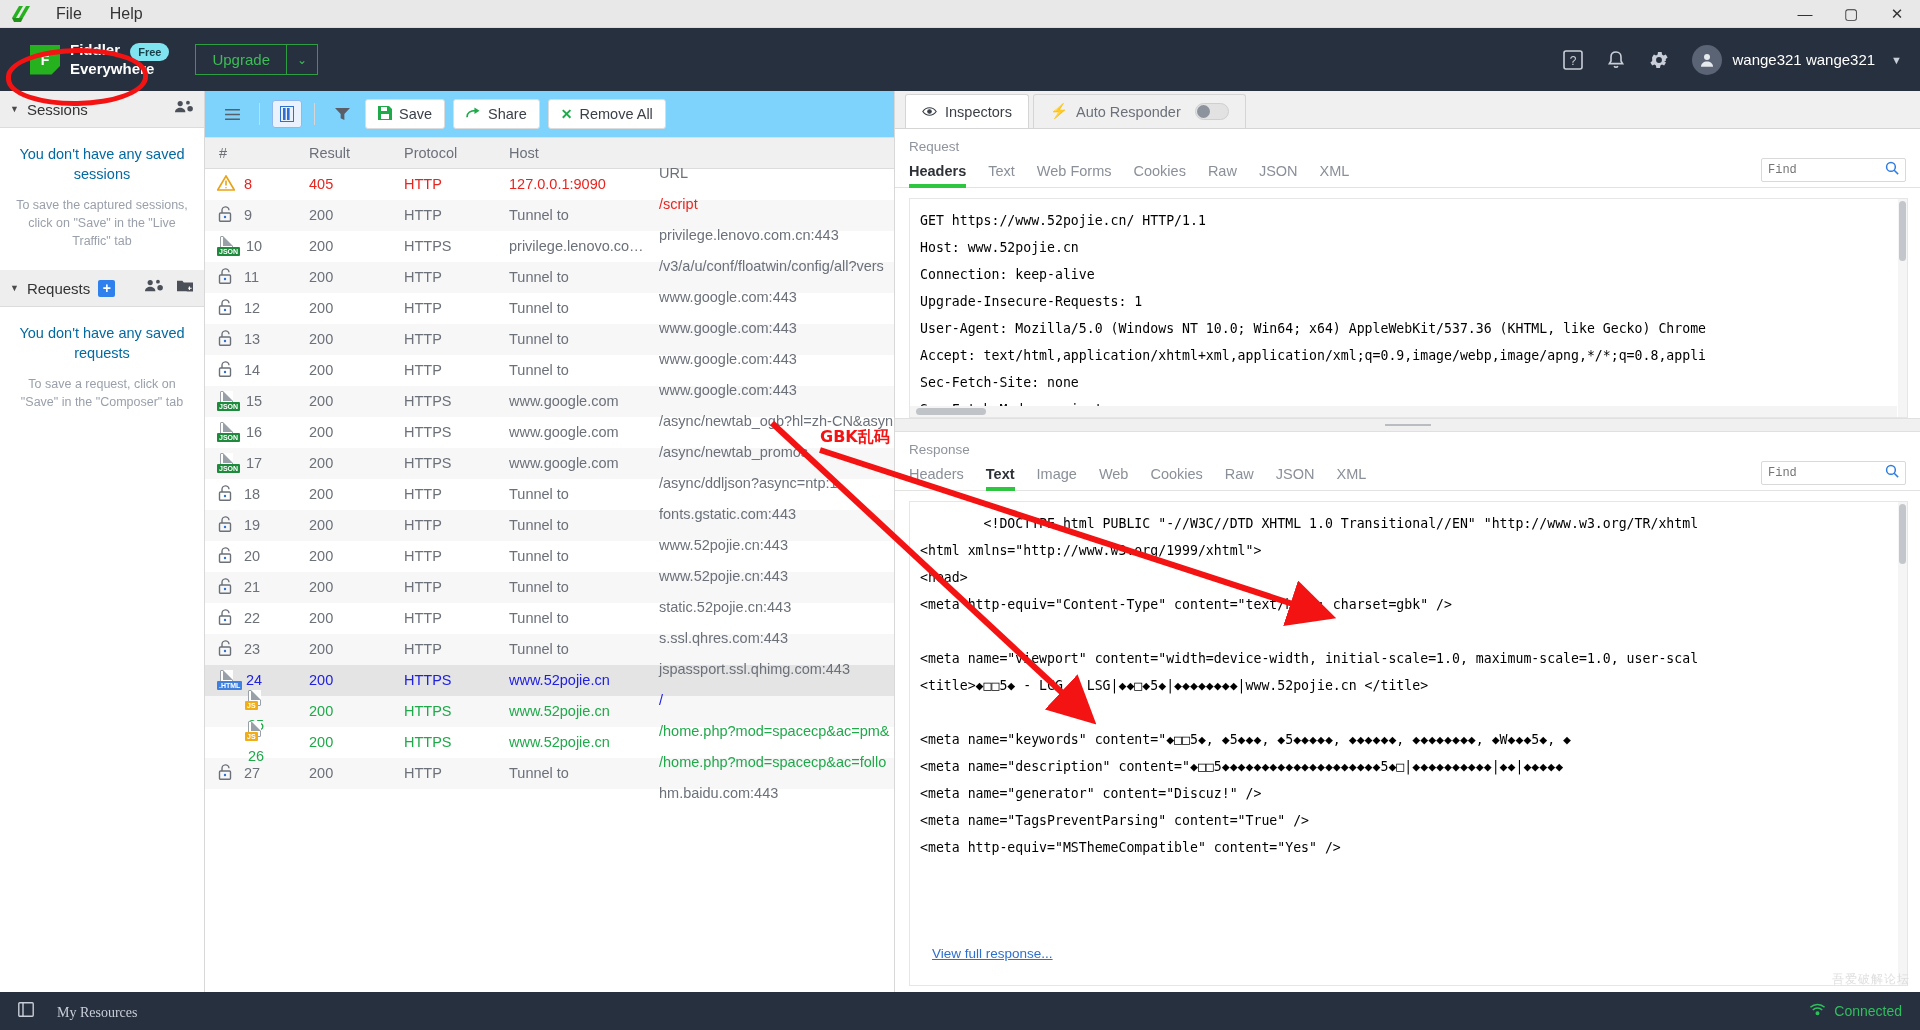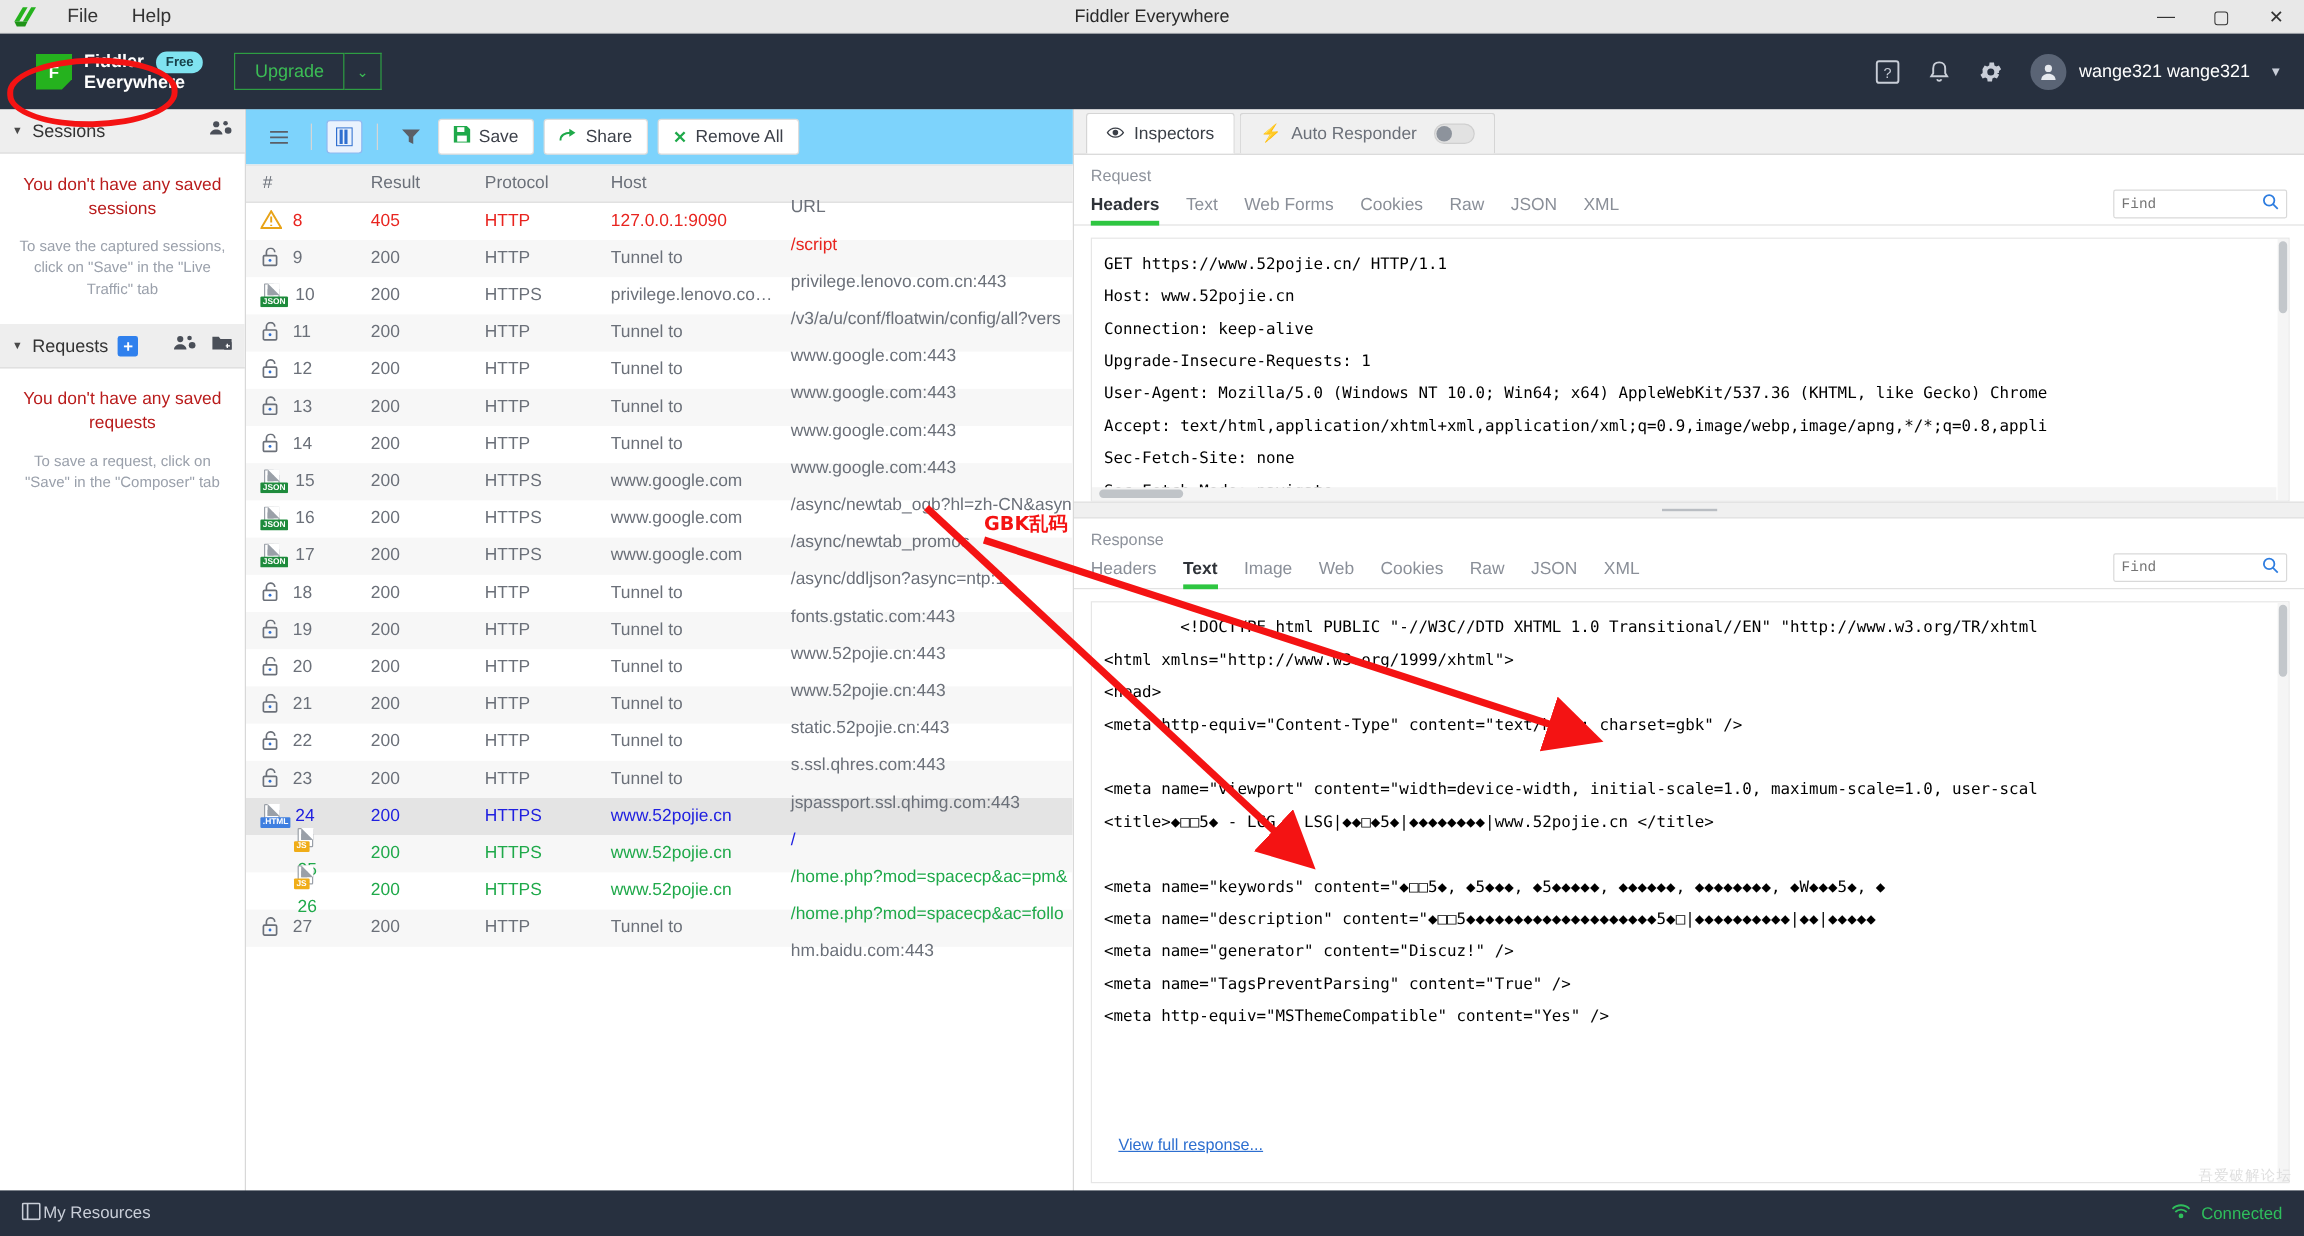--- a/index.html
+++ b/index.html
@@ -90,21 +90,21 @@
   }
   .tri { color: #4a4a4a; font-size: 9px; }
   .side-sec-title { font-size: 15px; color: #333; }
   .side-plus {
     background: #2f80ed; color: #fff; width: 17px; height: 17px; border-radius: 2px;
     font-size: 14px; line-height: 16px; text-align: center; font-weight: bold;
     cursor: pointer;
   }
   .side-head-icons { margin-left: auto; display: flex; align-items: center; gap: 12px; }
   .side-empty { padding: 16px 14px 20px; text-align: center; }
-  .side-empty .t1 { font-size: 14.5px; color: #b91c1c; line-height: 20px; }
+  .side-empty .t1 { font-size: 14.5px; color: #0369a1; line-height: 20px; }
   .side-empty .t2 { font-size: 12.5px; color: #9aa0ab; line-height: 18px; margin-top: 12px; }
   .side-spacer { flex: 1; }
 
   
   .center { width: 690px; flex: none; display: flex; flex-direction: column; background:#fff; border-right:1px solid #d8d8d8; }
   .tabstrip {
     height: 38px; background: #f0f0f0; display: flex; align-items: flex-end;
     padding-left: 6px; border-bottom: 1px solid #d5d5d5;
   }
   .tab {
@@ -258,21 +258,21 @@
     position: absolute; left: 22px; bottom: 24px; font-size: 13.5px; color: #2d6fd0;
     text-decoration: underline; cursor: pointer; z-index: 4;
   }
 
   
   .statusbar {
     position: absolute; left: 0; bottom: 0; width: 1920px; height: 38px;
     background: #27303f; display: flex; align-items: center; padding: 0 18px;
     color: #c9ced8; font-size: 14px;
   }
-  .status-left { display: flex; align-items: flex-start; gap: 2px; cursor: pointer; }
+  .status-left { display: flex; align-items: flex-end; gap: 23px; cursor: pointer; font-family: Liberation Serif, serif; }
   .status-right { margin-left: auto; display: flex; align-items: center; gap: 8px; color: #2fbf5c; }
   .wm {
     position: absolute; right: 10px; bottom: 42px; font-size: 12px; color: #d9d9d9;
     opacity: .85; letter-spacing: 1px;
   }
 
   
   .annot { position: absolute; left: 0; top: 0; width: 1920px; height: 1030px; pointer-events: none; z-index: 30; }
   .gbk-label {
     position: absolute; left: 820px; top: 427px; color: #f41313; font-size: 16px;
@@ -288,21 +288,20 @@
   <div class="titlebar">
     <div class="win-logo">
       <svg width="22" height="20" viewBox="0 0 22 20">
         <path d="M2 14 L9 2 L13 2 L6 14 Z" fill="#25b21e"></path>
         <path d="M9 14 L16 2 L20 2 L13 14 Z" fill="#25b21e"></path>
         <path d="M2 14 L13 14 L11 18 L4 18 Z" fill="#1f9318"></path>
       </svg>
     </div>
     <div class="menu-item">File</div>
     <div class="menu-item">Help</div>
-    <div class="win-title">Fiddler Everywhere</div>
     <div class="win-ctrl-group">
       <div class="win-ctrl">—</div>
       <div class="win-ctrl">▢</div>
       <div class="win-ctrl close">✕</div>
     </div>
   </div>
 
   <div class="appbar">
     <div class="brand">
       <div class="brand-mark">

